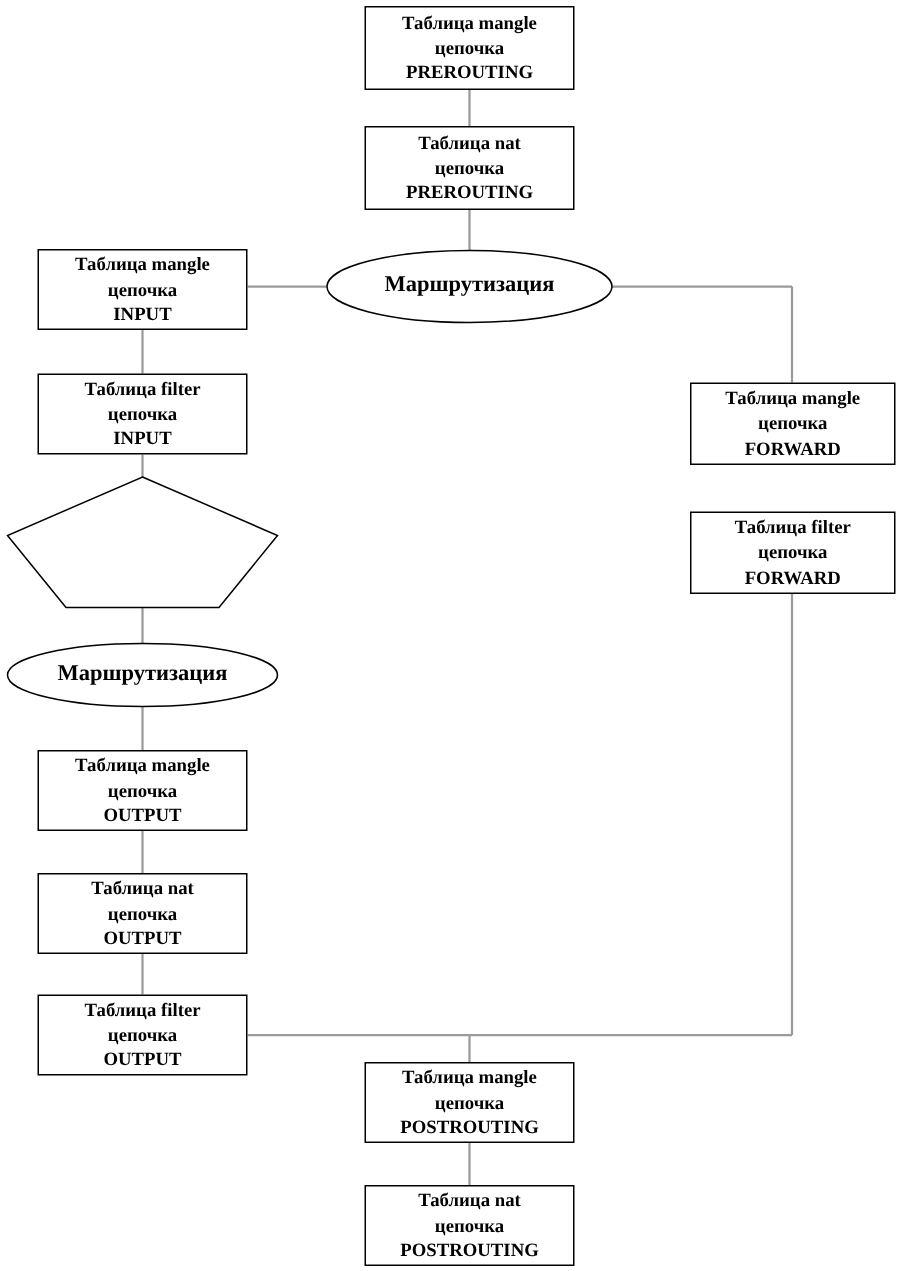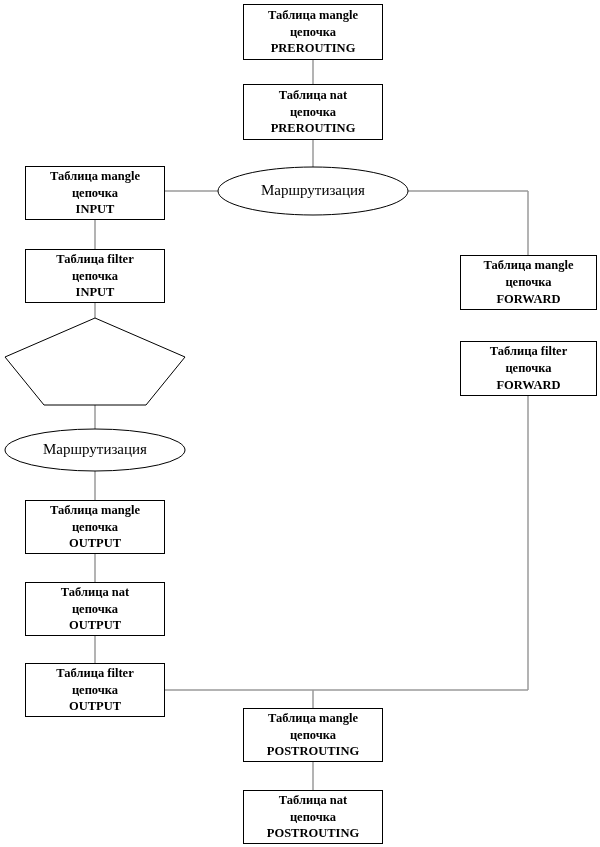--- a/index.html
+++ b/index.html
@@ -32,21 +32,21 @@
   .box-text{
     white-space:pre-line;
     font-weight:bold;
     font-size:12.5px;
     line-height:1.35;
   }
   .shape-label{
     position:absolute;
     display:flex;align-items:center;justify-content:center;
     text-align:center;
-    font-weight:normal;
+    font-weight:bold;
     font-size:15px;
     line-height:1.3;
     white-space:pre-line;
     pointer-events:none;
   }
 </style>
 </head>
 <body>
 
 <div class="canvas">

